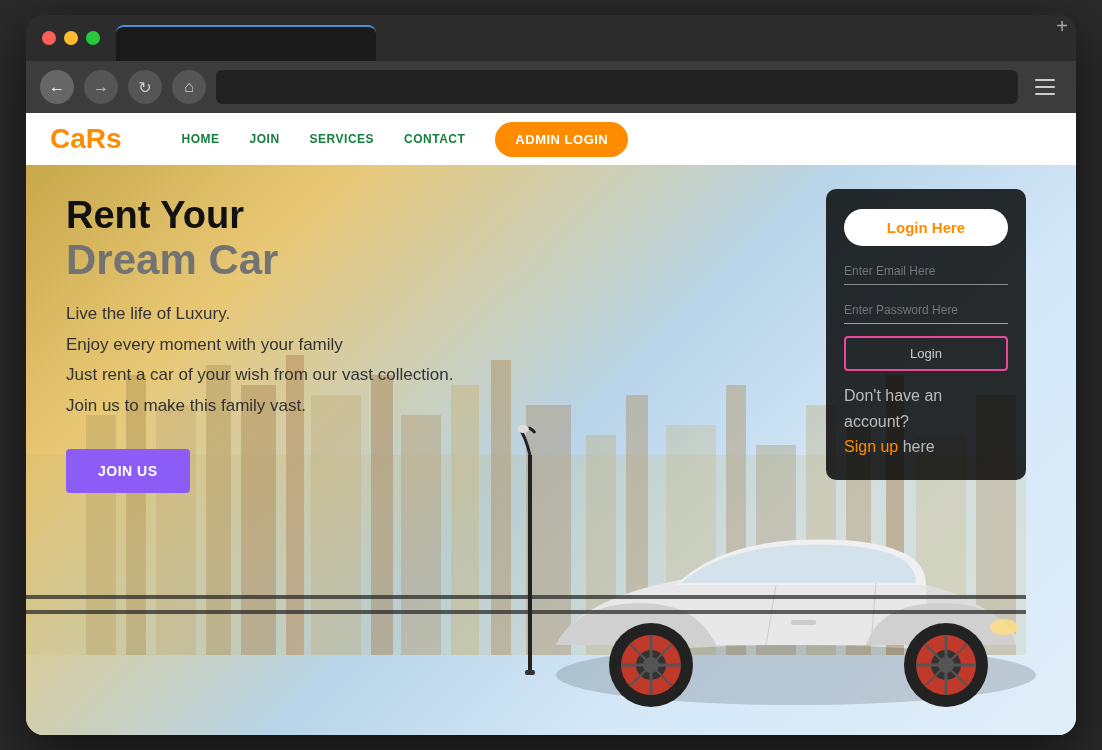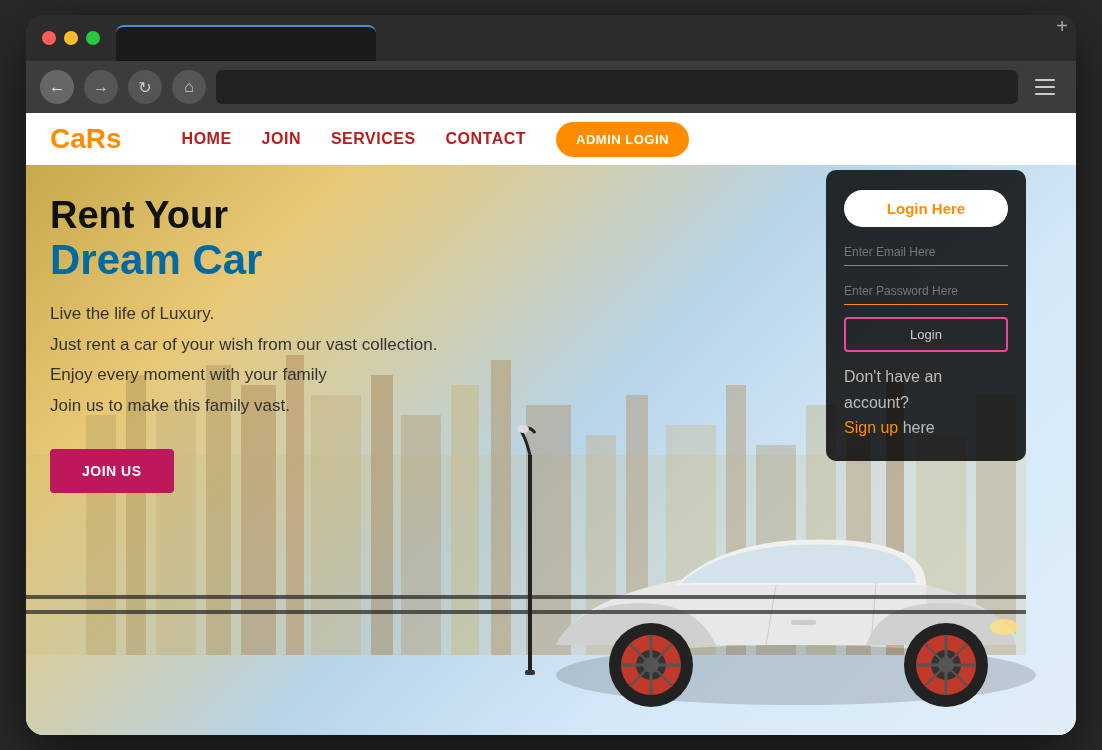--- a/index.html
+++ b/index.html
@@ -120,23 +120,23 @@
       margin-right: 60px;
       flex-shrink: 0;
     }
     .site-nav {
       display: flex;
       align-items: center;
       gap: 30px;
       flex: 1;
     }
     .site-nav-link {
-      font-size: 16px;
-      font-weight: bold;
-      color: #b91c1c;
+      font-size: 12px;
+      font-weight: bold;
+      color: #15803d;
       text-decoration: none;
       letter-spacing: 0.5px;
       cursor: pointer;
     }
     .admin-login-btn {
       background: #ff8c00;
       color: #fff;
       border: none;
       padding: 10px 20px;
       border-radius: 20px;
@@ -176,58 +176,58 @@
       position: absolute;
       bottom: 0;
       right: -20px;
       width: 600px;
       height: 280px;
     }
 
     .hero-content {
       position: absolute;
       top: 30px;
-      left: 24px;
+      left: 40px;
       z-index: 5;
     }
     .hero-title-rent {
       font-size: 38px;
       font-weight: bold;
       color: #111;
       line-height: 1.1;
     }
     .hero-title-dream {
       font-size: 42px;
       font-weight: bold;
-      color: #0369a1;
+      color: #737373;
       line-height: 1.1;
     }
     .hero-desc {
       margin-top: 16px;
       font-size: 17px;
       color: #333;
       line-height: 1.8;
     }
     .join-btn {
       margin-top: 28px;
-      background: #be185d;
+      background: #8b5cf6;
       color: #fff;
       border: none;
       padding: 14px 32px;
       border-radius: 4px;
       font-size: 14px;
       font-weight: bold;
       cursor: pointer;
       letter-spacing: 0.5px;
     }
 
     
     .login-card {
       position: absolute;
-      top: 5px;
+      top: 24px;
       right: 50px;
       width: 200px;
       background: rgba(0,0,0,0.82);
       border-radius: 10px;
       padding: 20px 18px;
       z-index: 10;
       display: flex;
       flex-direction: column;
       gap: 12px;
     }
@@ -453,22 +453,22 @@
         <line x1="380" y1="128" x2="375" y2="190" stroke="#ccc" stroke-width="1"></line>
 
         <rect x="295" y="165" width="25" height="5" rx="2" fill="#ccc"></rect>
       </svg>
 
       <div class="hero-content">
         <div class="hero-title-rent">Rent Your</div>
         <div class="hero-title-dream">Dream Car</div>
         <div class="hero-desc">
           <div>Live the life of Luxury.</div>
+          <div>Enjoy every moment with your family</div>
           <div>Just rent a car of your wish from our vast collection.</div>
-          <div>Enjoy every moment with your family</div>
           <div>Join us to make this family vast.</div>
         </div>
         <button class="join-btn">JOIN US</button>
       </div>
 
       <div class="login-card">
         <button class="login-title-btn">Login Here</button>
         <input class="login-input" type="email" placeholder="Enter Email Here" style="">
         <input class="login-input focused" type="password" placeholder="Enter Password Here" style="">
         <button class="login-submit-btn">Login</button>

